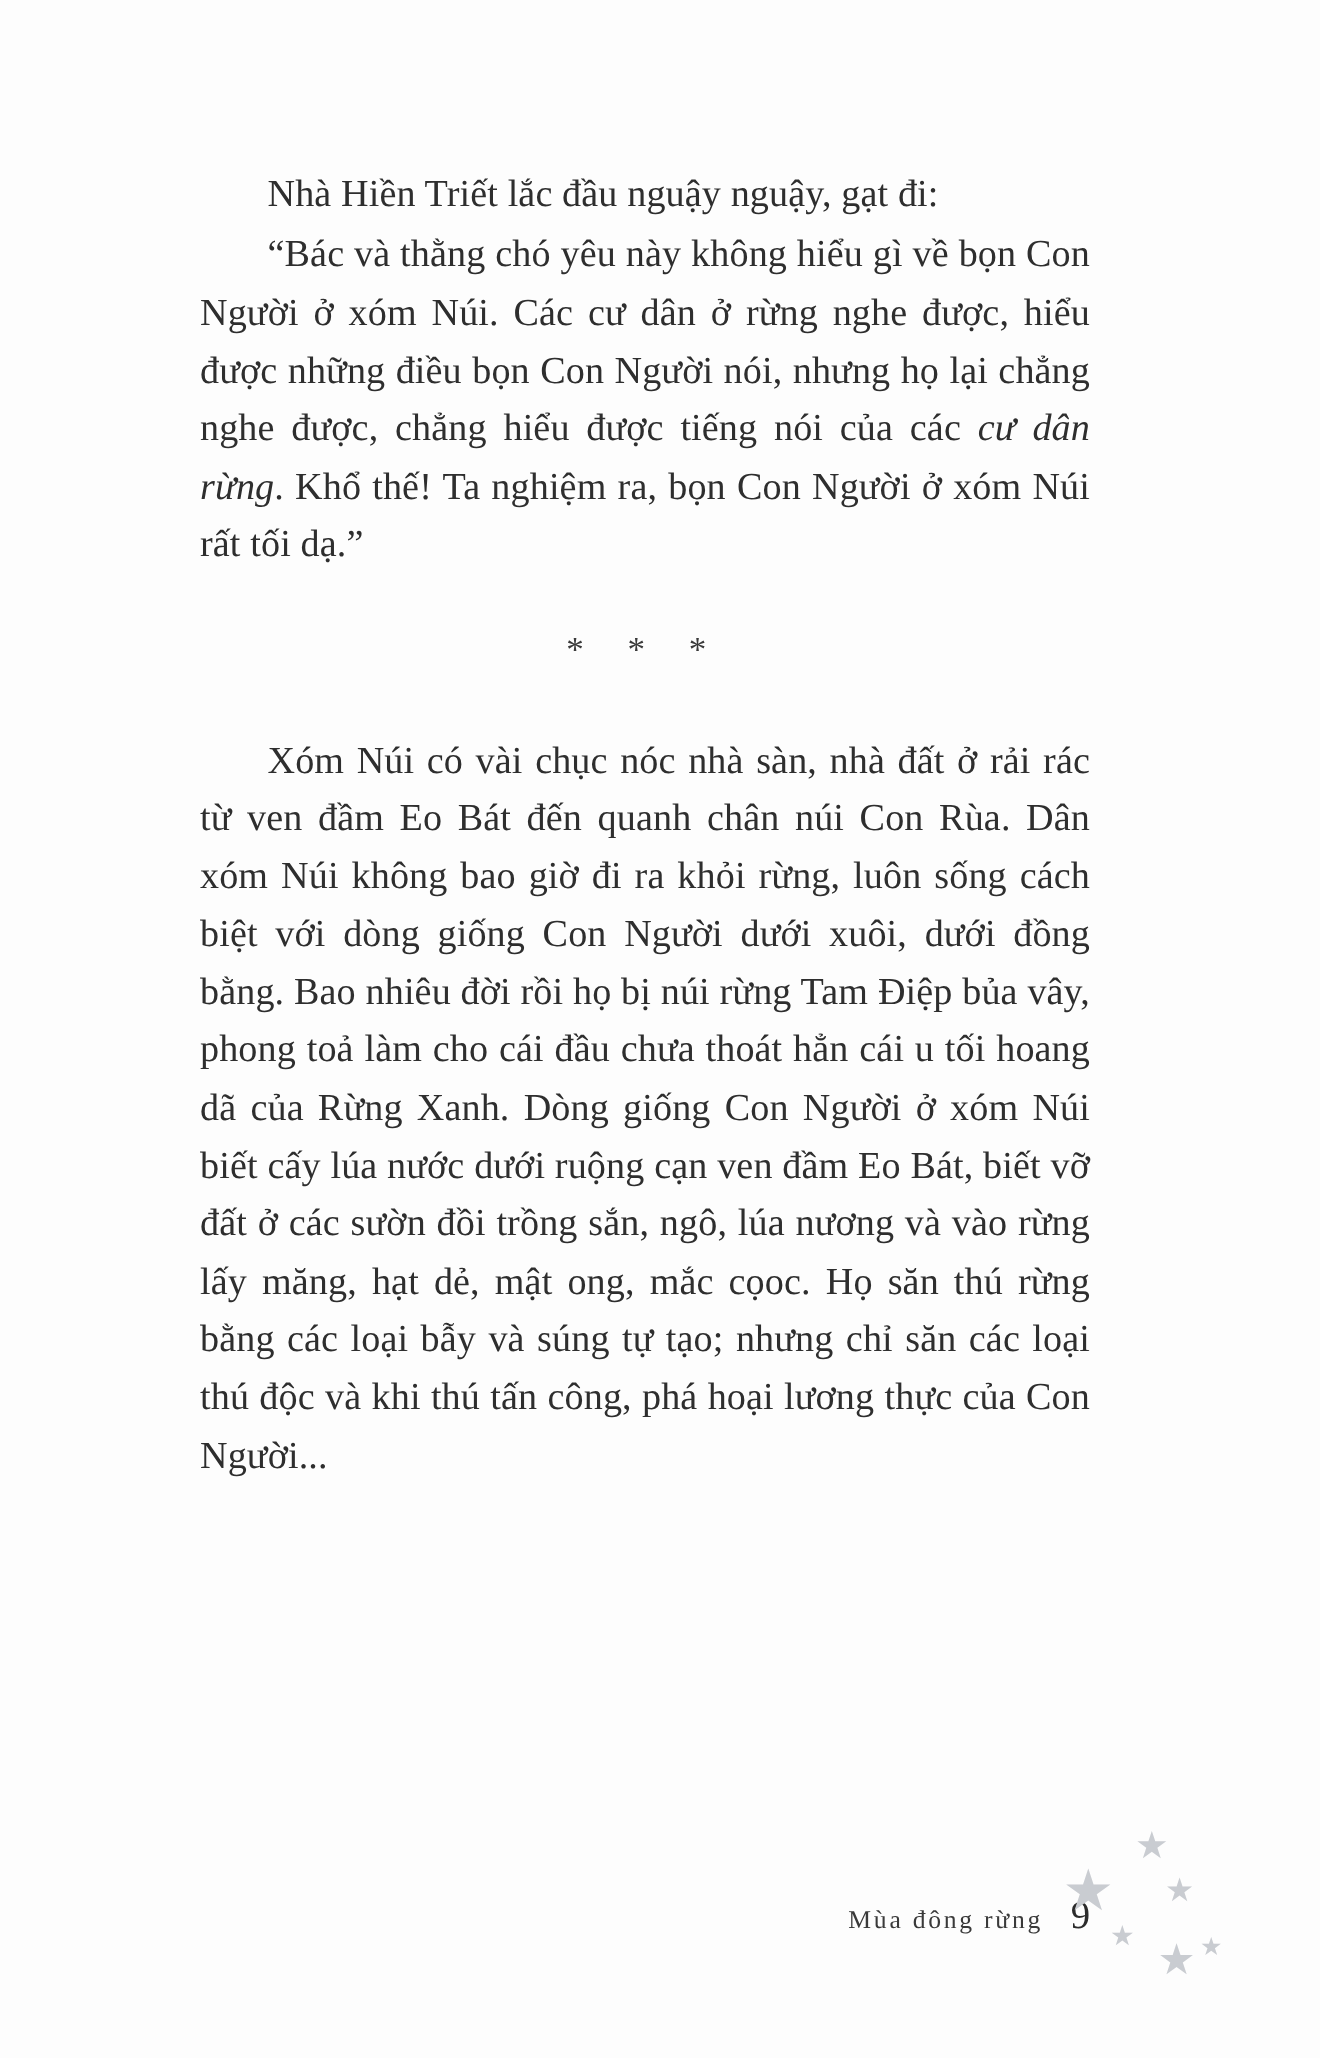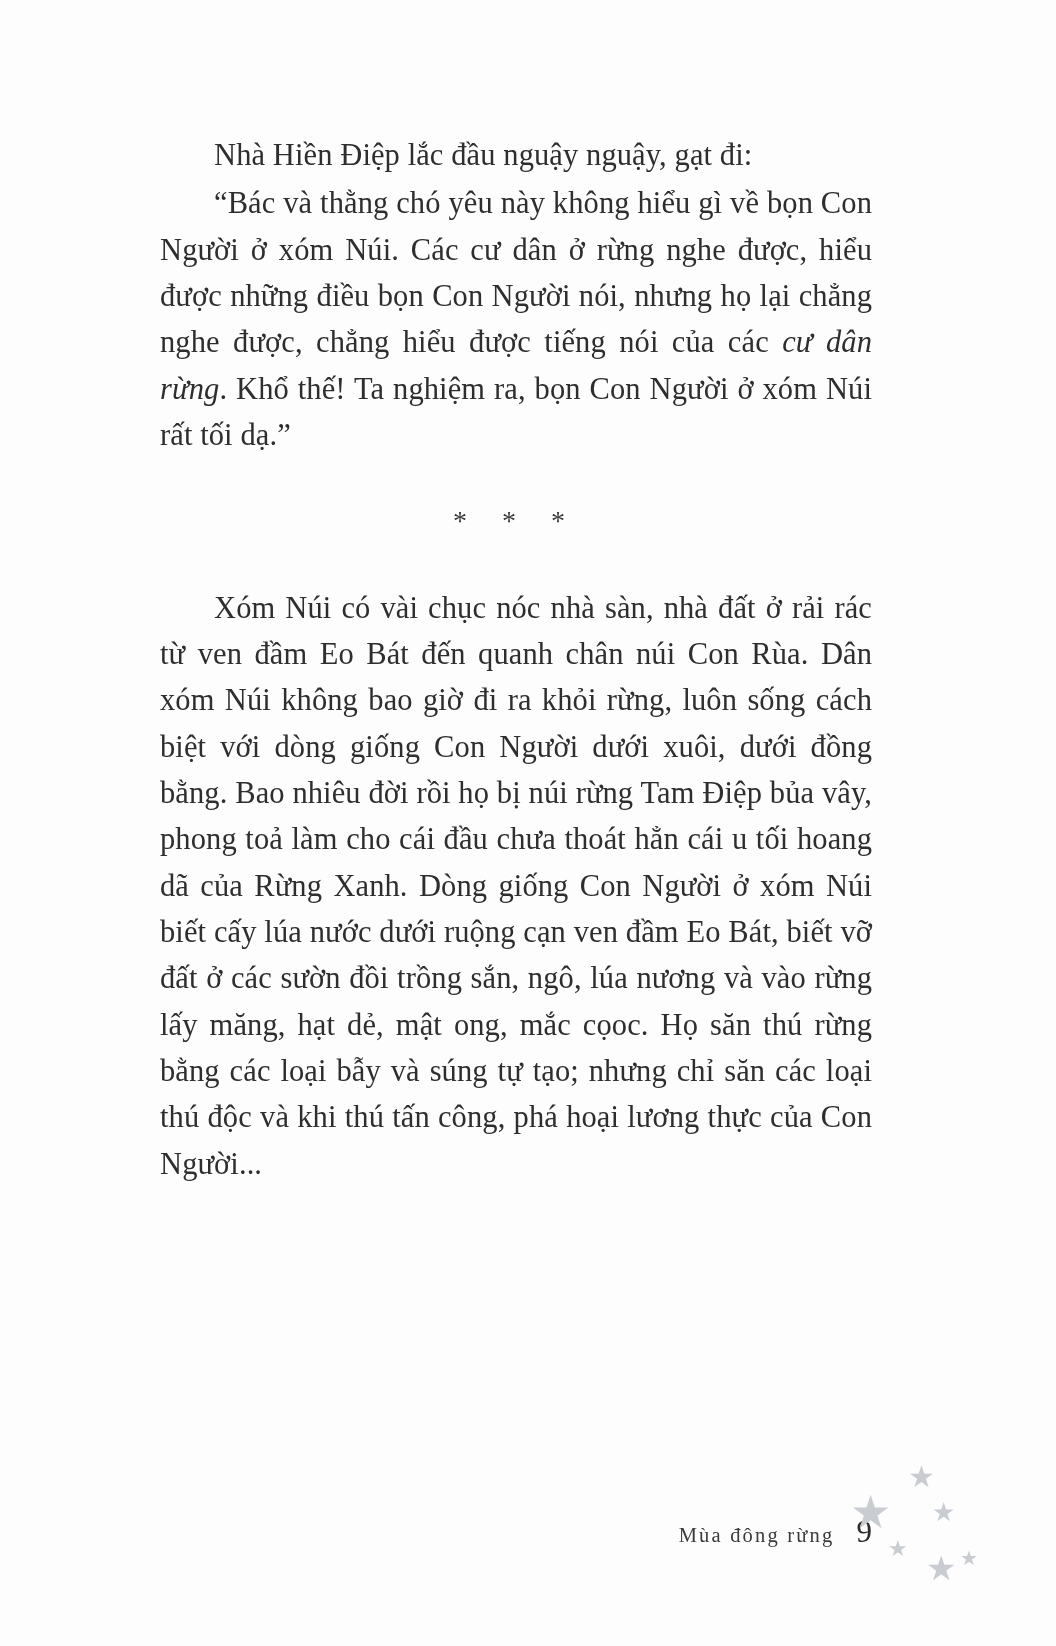--- a/index.html
+++ b/index.html
@@ -94,21 +94,21 @@
   .s6 { left: 116px; top: 92px;  font-size: 20px; }
 </style>
 </head>
 <body>
 
 <div class="page">
 
   <div class="content">
 
 
-    <p class="para">Nhà Hiền Điệp lắc đầu nguậy nguậy, gạt đi:</p>
+    <p class="para">Nhà Hiền Triết lắc đầu nguậy nguậy, gạt đi:</p>
 
     <p class="para"><span>“Bác và thằng chó yêu này không hiểu gì về bọn Con Người ở xóm Núi. Các cư dân ở rừng nghe được, hiểu được những điều bọn Con Người nói, nhưng họ lại chẳng nghe được, chẳng hiểu được tiếng nói của các </span><span class="italic">cư dân rừng</span><span>. Khổ thế! Ta nghiệm ra, bọn Con Người ở xóm Núi rất tối dạ.”</span></p>
 
     <div class="divider">*  *  *</div>
 
     <p class="para">Xóm Núi có vài chục nóc nhà sàn, nhà đất ở rải rác từ ven đầm Eo Bát đến quanh chân núi Con Rùa. Dân xóm Núi không bao giờ đi ra khỏi rừng, luôn sống cách biệt với dòng giống Con Người dưới xuôi, dưới đồng bằng. Bao nhiêu đời rồi họ bị núi rừng Tam Điệp bủa vây, phong toả làm cho cái đầu chưa thoát hẳn cái u tối hoang dã của Rừng Xanh. Dòng giống Con Người ở xóm Núi biết cấy lúa nước dưới ruộng cạn ven đầm Eo Bát, biết vỡ đất ở các sườn đồi trồng sắn, ngô, lúa nương và vào rừng lấy măng, hạt dẻ, mật ong, mắc cọoc. Họ săn thú rừng bằng các loại bẫy và súng tự tạo; nhưng chỉ săn các loại thú độc và khi thú tấn công, phá hoại lương thực của Con Người...</p>
 
   </div>
 
   <div class="footer">

